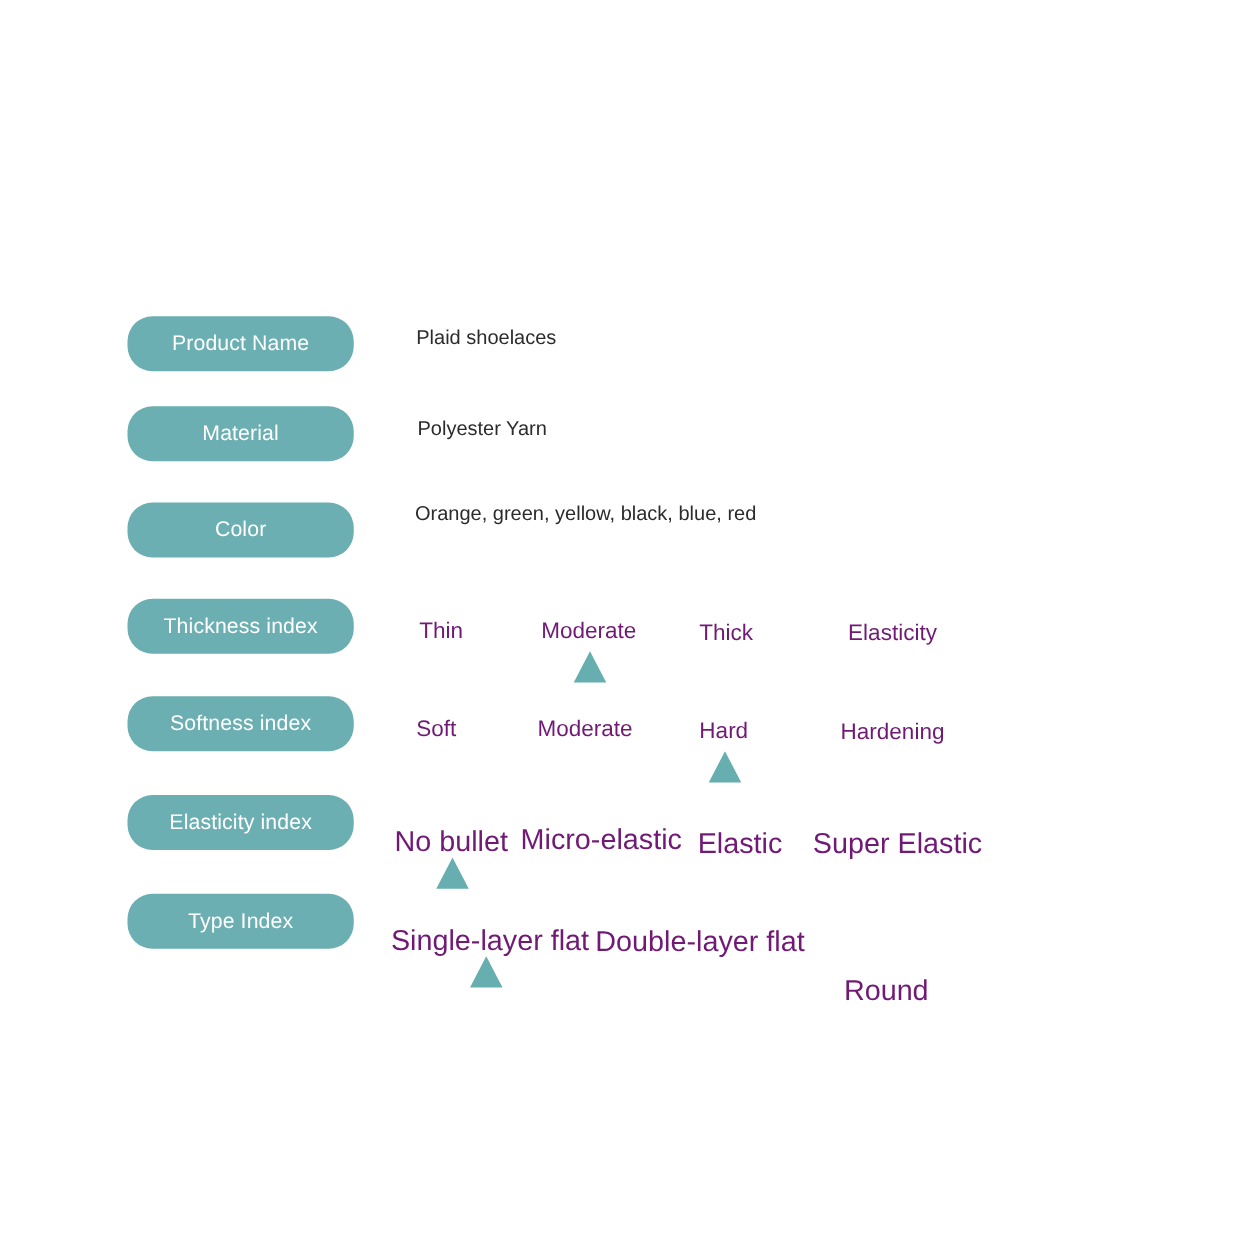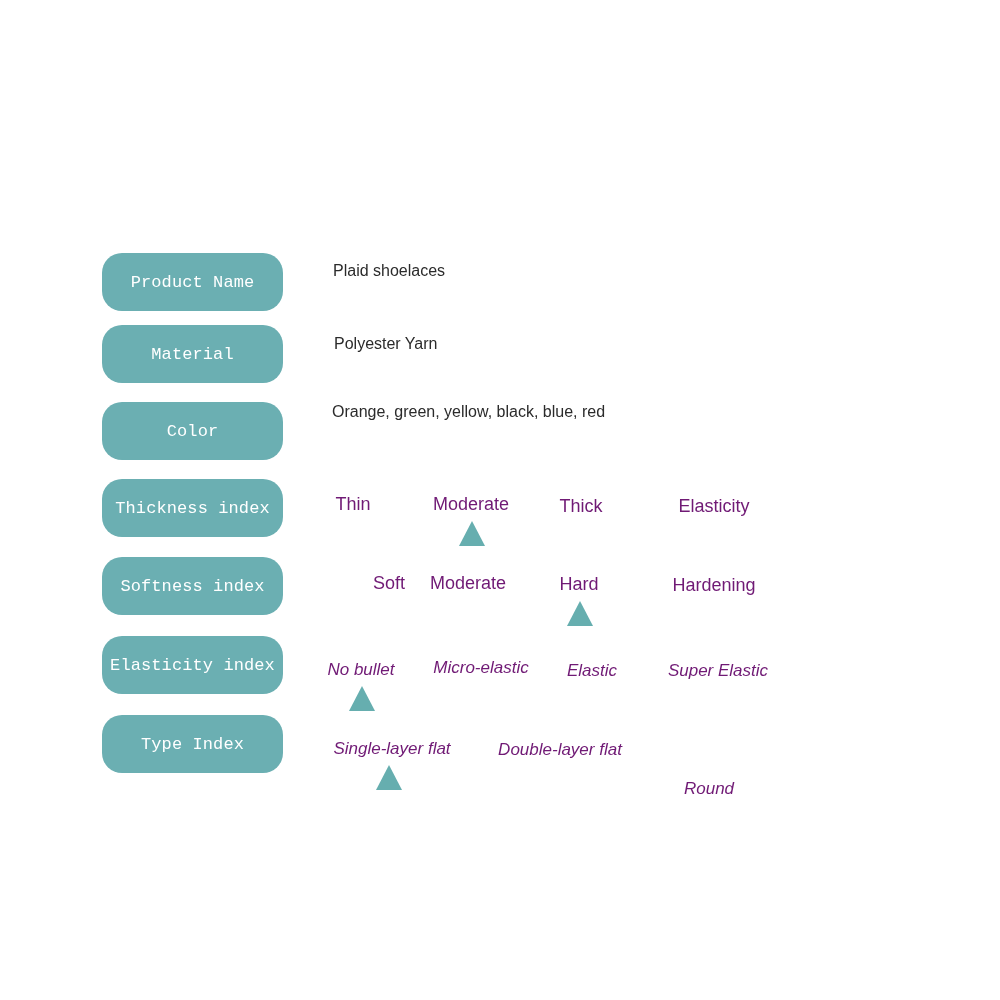--- a/index.html
+++ b/index.html
@@ -23,51 +23,49 @@
     position: absolute;
     left: 0;
     top: 0;
     width: 1000px;
     height: 0;
   }
   .pill {
     position: absolute;
     left: 102px;
     width: 181px;
-    height: 58px;
+    height: 44px;
     border-radius: 20px;
     background: #6BAFB2;
     color: #ffffff;
     font-size: 17px;
     font-weight: 400;
     letter-spacing: 0.1px;
     display: flex;
     align-items: center;
     justify-content: center;
     box-sizing: border-box;
     white-space: nowrap;
-    font-family: Liberation Mono, monospace;
   }
   .value-text {
     position: absolute;
     color: #2b2b2b;
     font-size: 16px;
     white-space: nowrap;
   }
   .option {
     position: absolute;
     color: #701a75;
     font-size: 18px;
     white-space: nowrap;
     transform: translateX(-50%);
     text-align: center;
   }
   .option.small {
-    font-size: 17px;
-    font-style: italic;
+    font-size: 23px;
   }
   .marker {
     position: absolute;
     width: 0;
     height: 0;
     border-left: 13px solid transparent;
     border-right: 13px solid transparent;
     border-bottom: 25px solid #66AEAF;
     transform: translateX(-50%);
   }
@@ -96,21 +94,21 @@
     <div class="pill" style="top:479px;">Thickness index</div>
     <div class="option" style="left:353px; top:494px;">Thin</div>
     <div class="option" style="left:471px; top:494px;">Moderate</div>
     <div class="option" style="left:581px; top:496px;">Thick</div>
     <div class="option" style="left:714px; top:496px;">Elasticity</div>
     <div class="marker" style="left:472px; top:521px;"></div>
   </div>
 
   <div class="row">
     <div class="pill" style="top:557px;">Softness index</div>
-    <div class="option" style="left:349px; top:573px;margin-left:40px;">Soft</div>
+    <div class="option" style="left:349px; top:573px;">Soft</div>
     <div class="option" style="left:468px; top:573px;">Moderate</div>
     <div class="option" style="left:579px; top:574px;">Hard</div>
     <div class="option" style="left:714px; top:575px;">Hardening</div>
     <div class="marker" style="left:580px; top:601px;"></div>
   </div>
 
   <div class="row">
     <div class="pill" style="top:636px;">Elasticity index</div>
     <div class="option small" style="left:361px; top:660px;">No bullet</div>
     <div class="option small" style="left:481px; top:658px;">Micro-elastic</div>

